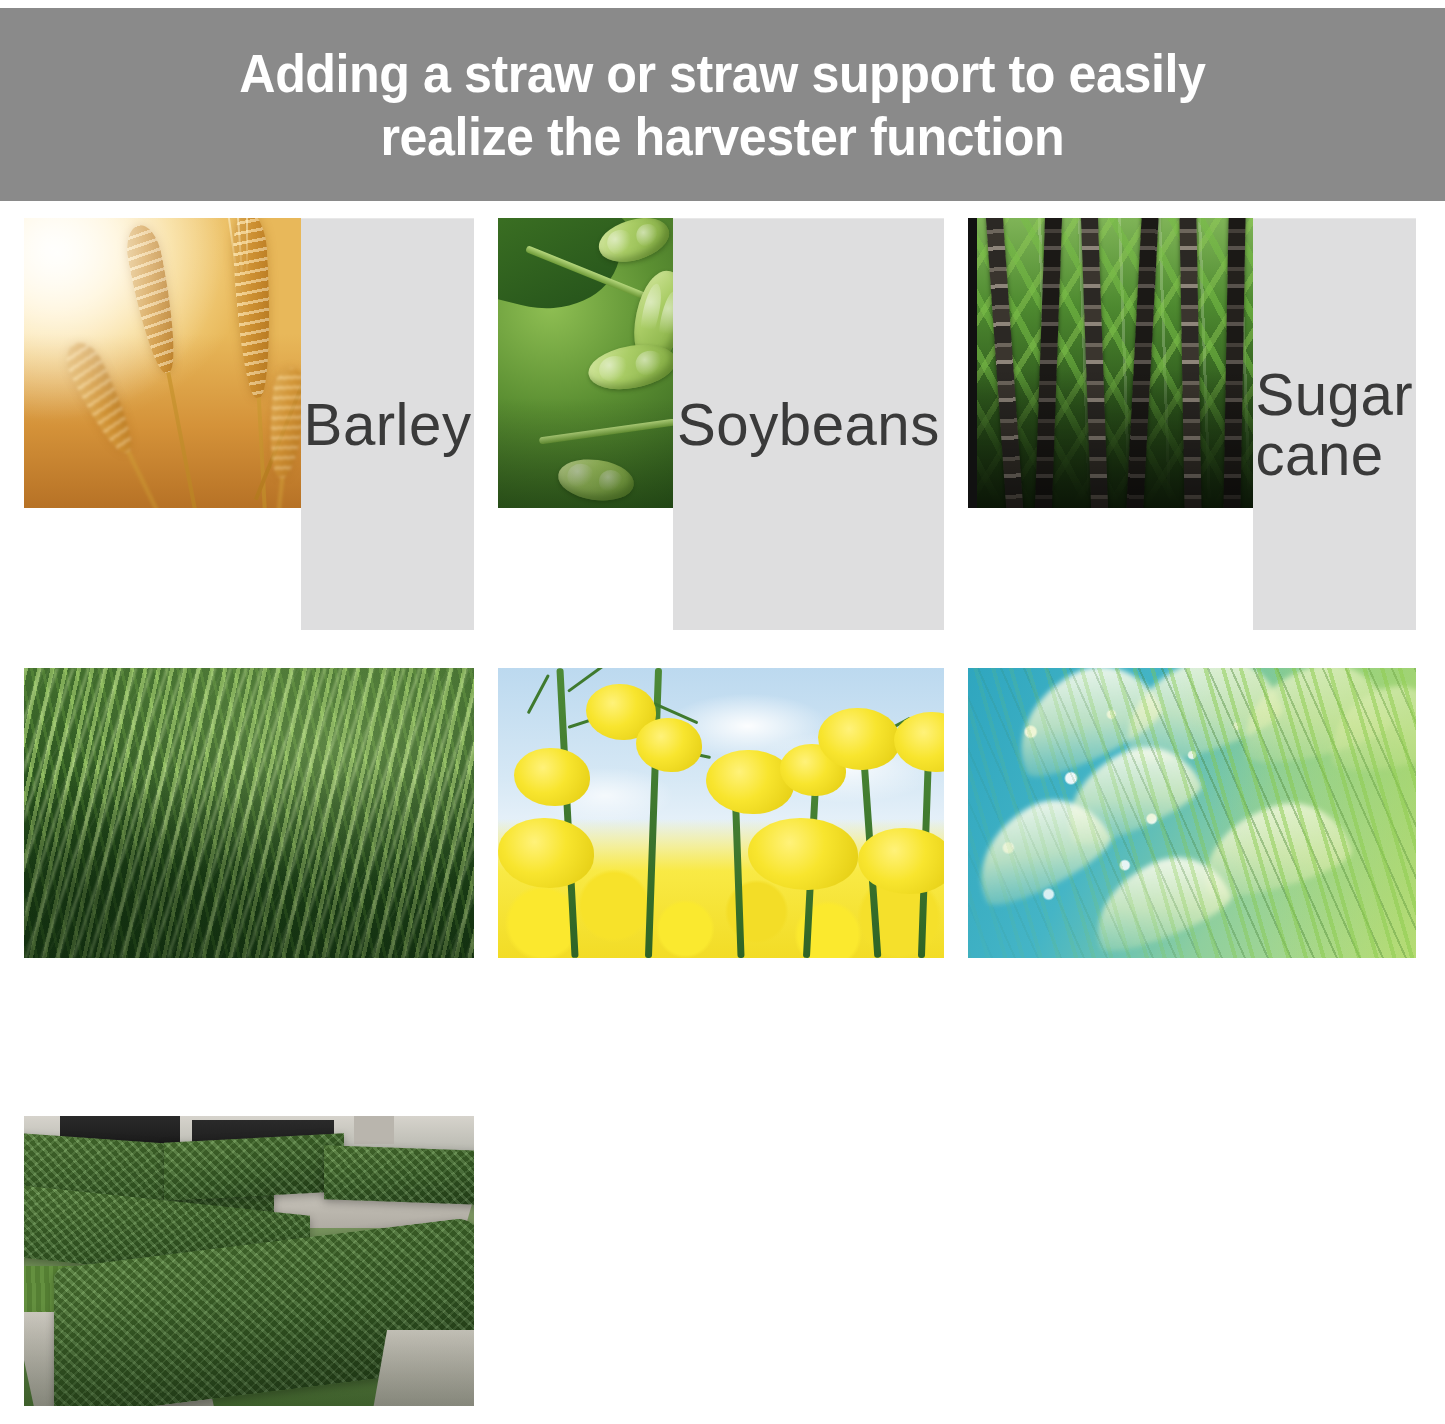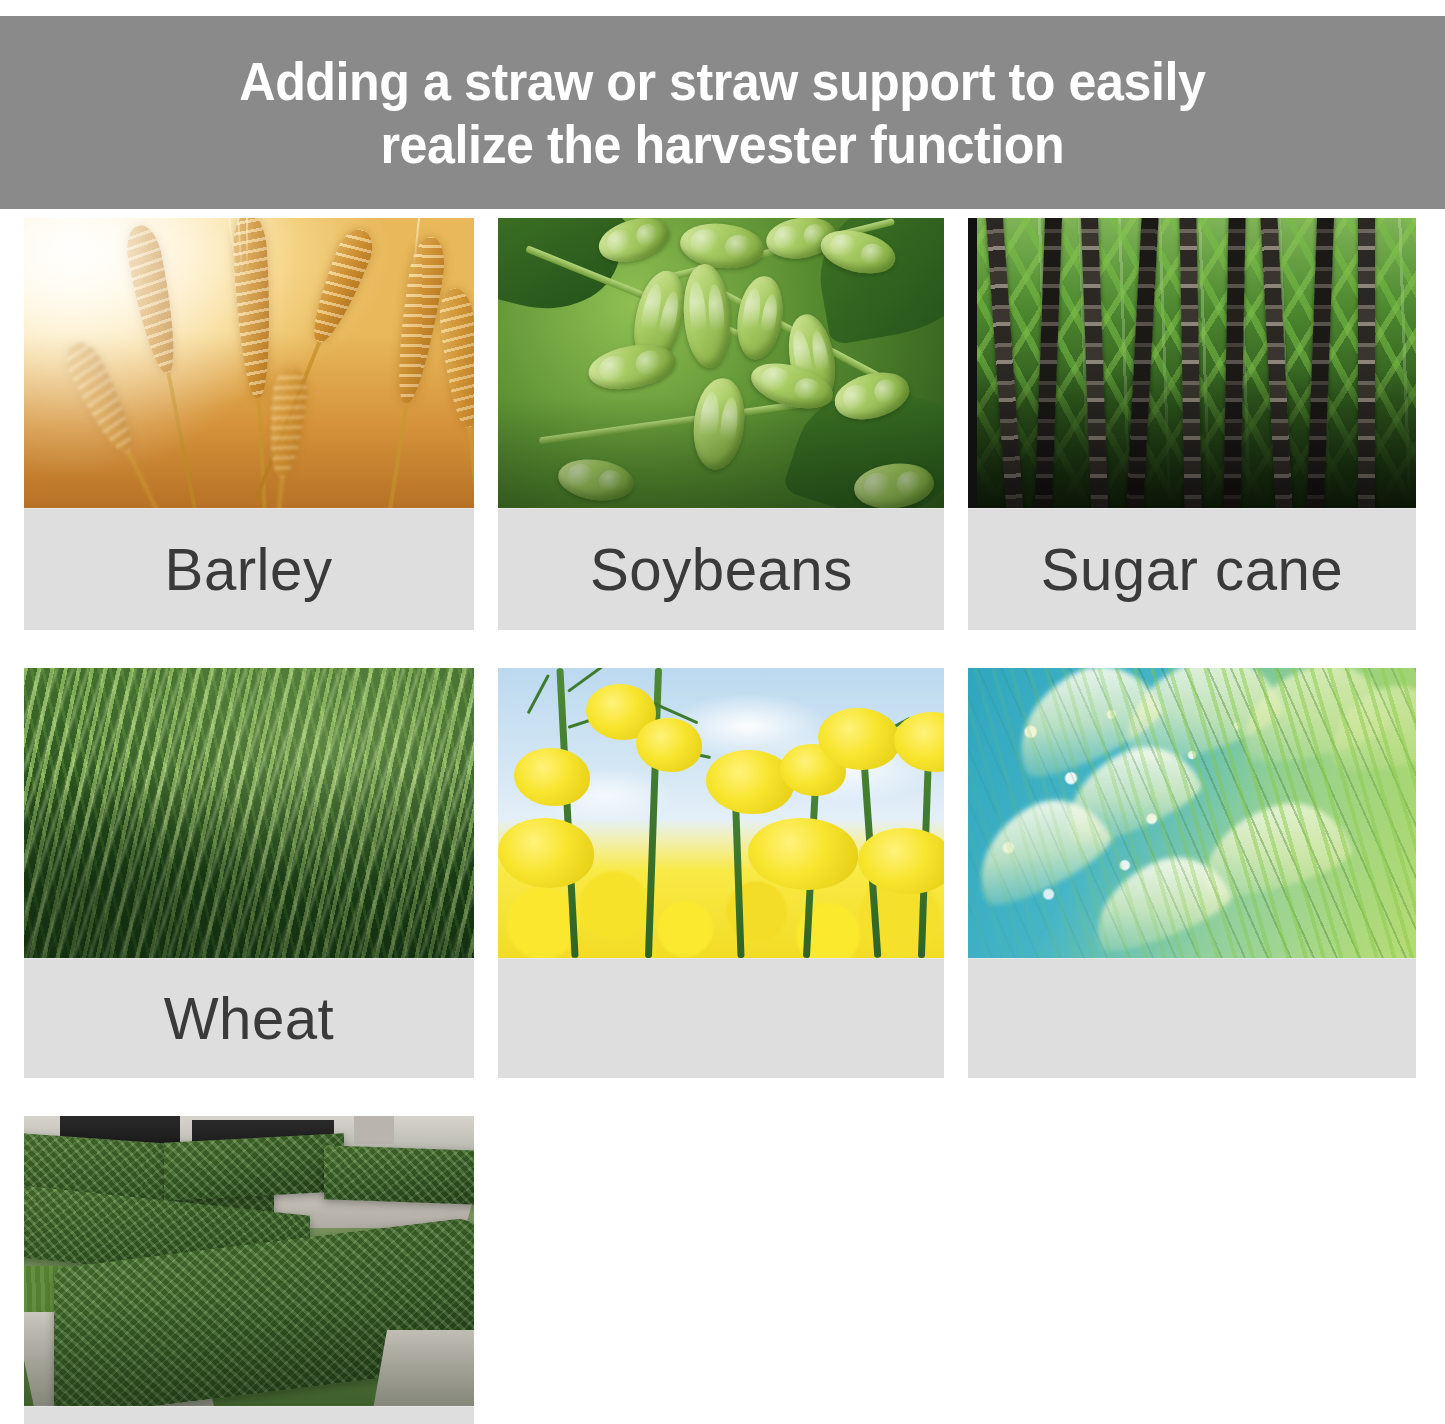--- a/index.html
+++ b/index.html
@@ -15,21 +15,21 @@
   #page {
     position: relative;
     width: 1445px;
     height: 1424px;
     background: #ffffff;
   }
 
   
   .banner {
     position: absolute;
-    left: 0; top: 16px;
+    left: 0; top: 8px;
     width: 1445px;
     height: 193px;
     background: #8a8a8a;
     display: flex;
     align-items: center;
     justify-content: center;
     padding: 0 60px;
   }
   .banner-title {
     color: #ffffff;
@@ -52,21 +52,21 @@
     display: grid;
     grid-template-columns: 450px 446px 448px;
     grid-template-rows: 412px 410px 384px;
     column-gap: 24px;
     row-gap: 38px;
   }
 
   .card {
     position: relative;
     display: flex;
-    flex-direction: column;
+    flex-direction: row;
     overflow: hidden;
   }
 
   .photo {
     position: relative;
     width: 100%;
     height: 290px;
     overflow: hidden;
     background: #cfcfcf;
   }
@@ -445,23 +445,20 @@
     </div>
 
 
     <div class="card row2">
       <div class="photo">
         <div class="photo-layer wheatg-bg"></div>
         <div class="photo-layer wheatg-field"></div>
         <div class="photo-layer wheatg-blur"></div>
         <div class="photo-layer" style="background:repeating-linear-gradient(108deg, rgba(215,238,175,0.40) 0 3px, rgba(0,0,0,0) 3px 15px); filter:blur(0.8px);"></div>
         <div class="photo-layer" style="background:linear-gradient(180deg, rgba(120,170,80,0.22) 0%, rgba(0,0,0,0) 35%, rgba(8,28,8,0.45) 100%);"></div>
-      </div>
-      <div class="caption">
-        <span class="caption-text">Wheat</span>
       </div>
     </div>
 
 
     <div class="card row3">
       <div class="photo">
         <div class="photo-layer rape-bg"></div>
         <div class="photo-layer rape-cloud"></div>
         <div class="photo-layer rape-mass"></div>
         <div class="rape-stalk" style="left:66px;  top:0px;   height:290px; transform:rotate(-3deg);"></div>

